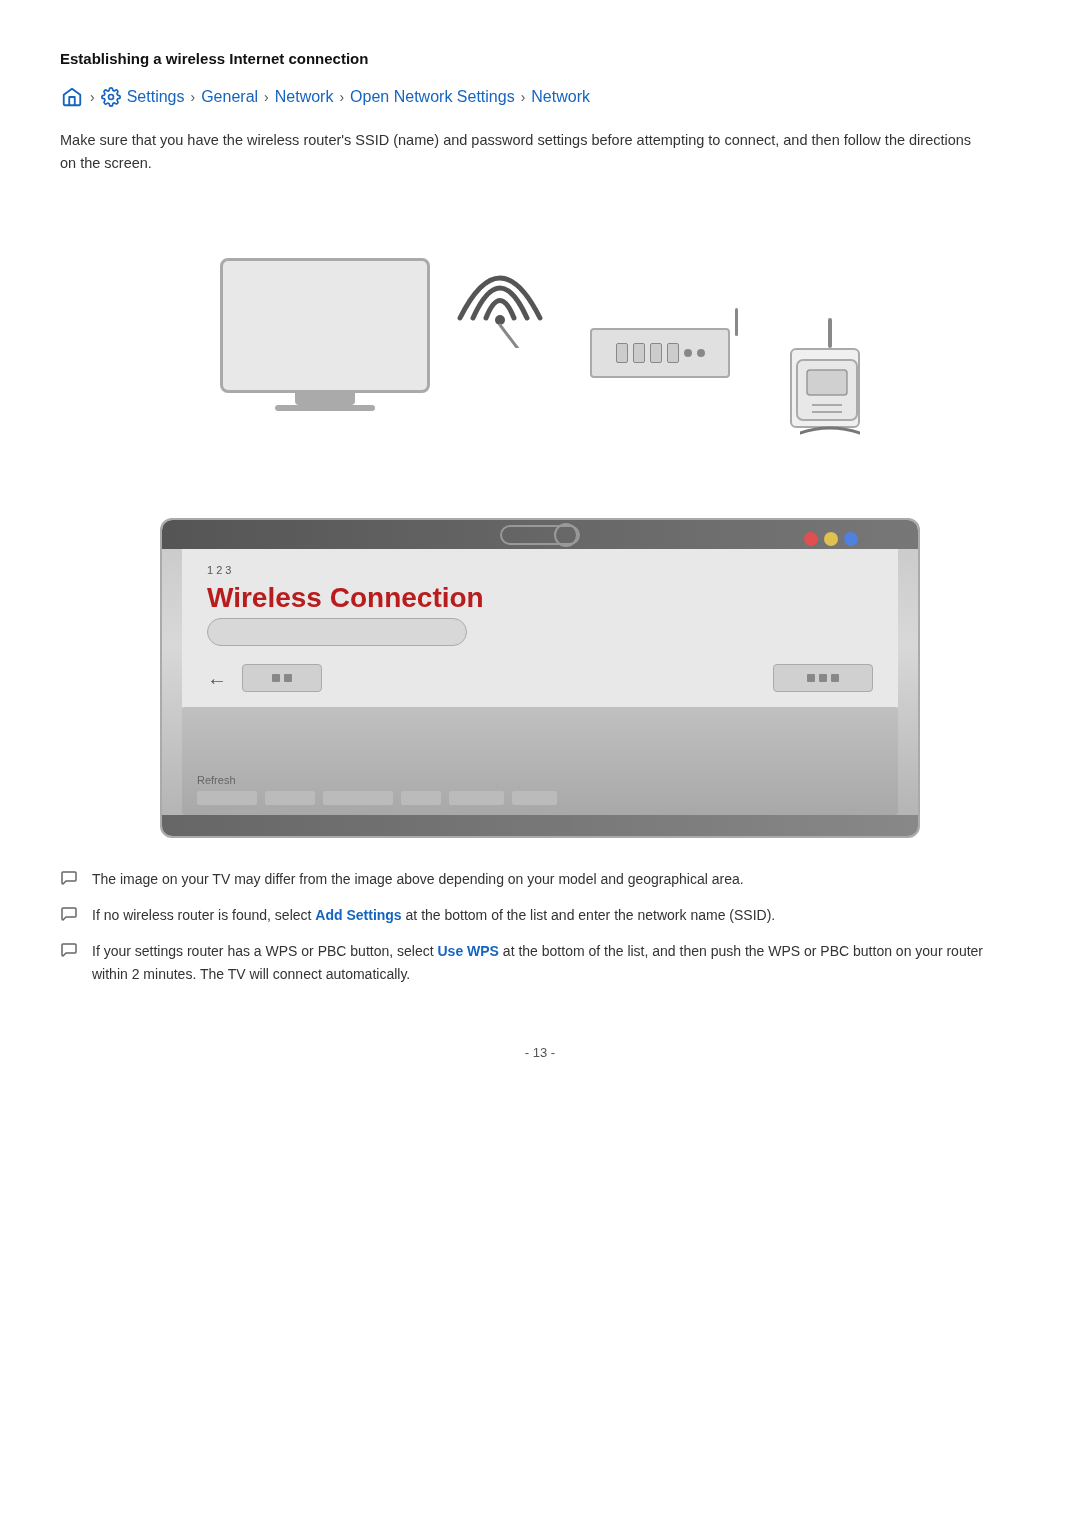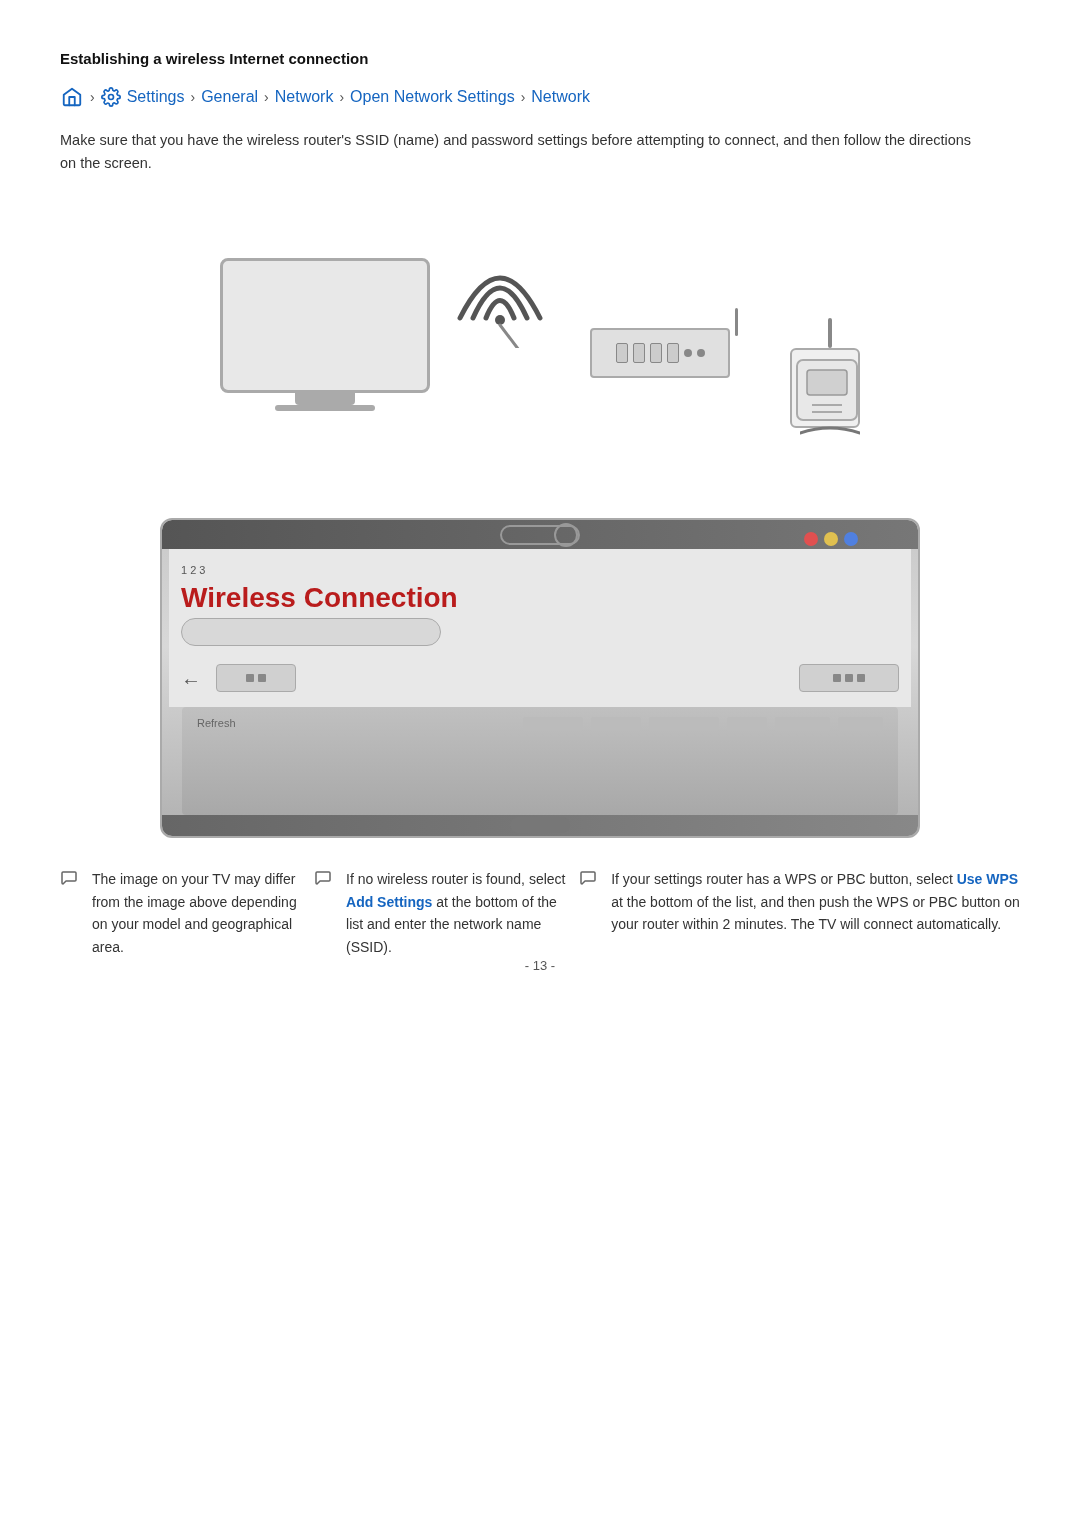--- a/index.html
+++ b/index.html
@@ -207,23 +207,23 @@
       width: 80px;
       height: 20px;
       border: 2px solid #999;
       border-radius: 10px;
       background: transparent;
     }
 
     .tv-ui-screen {
       background: #e8e8e8;
       flex: 1;
-      margin: 0 7px;
+      margin: 0 20px;
       border-radius: 0;
-      padding: 15px 12px;
+      padding: 15px 25px;
       display: flex;
       flex-direction: column;
     }
 
     .tv-ui-num-row {
       display: flex;
       gap: 4px;
       margin-bottom: 6px;
     }
 
@@ -311,22 +311,22 @@
       height: 14px;
       border-radius: 50%;
     }
 
     .tv-ui-bottom-section {
       background: linear-gradient(180deg, #c0c0c0, #a8a8a8);
       height: 140px;
       margin: 0 20px;
       border-radius: 4px;
       display: flex;
-      flex-direction: row;
-      justify-content: space-between;
+      flex-direction: column;
+      justify-content: flex-end;
       padding: 10px 15px;
     }
 
     .tv-ui-refresh-text {
       font-size: 11px;
       color: #666;
       margin-bottom: 5px;
     }
 
     .tv-ui-ssid-row {
@@ -354,21 +354,21 @@
       width: 60px;
       height: 16px;
       background: #777;
       border-radius: 8px;
     }
 
     
     .notes-section {
       margin-top: 4px;
       display: flex;
-      flex-direction: row;
+      flex-direction: column;
       gap: 12px;
     }
 
     .note-item {
       display: flex;
       gap: 14px;
       align-items: flex-start;
     }
 
     .note-icon {
@@ -388,20 +388,21 @@
       color: #1565C0;
       font-weight: 600;
       text-decoration: none;
     }
 
     
     .page-number {
       text-align: center;
       font-size: 13px;
       color: #555;
+      margin-top: 60px;
     }
 
     
     .home-svg {
       width: 22px;
       height: 22px;
     }
 
     .gear-svg {
       width: 20px;

